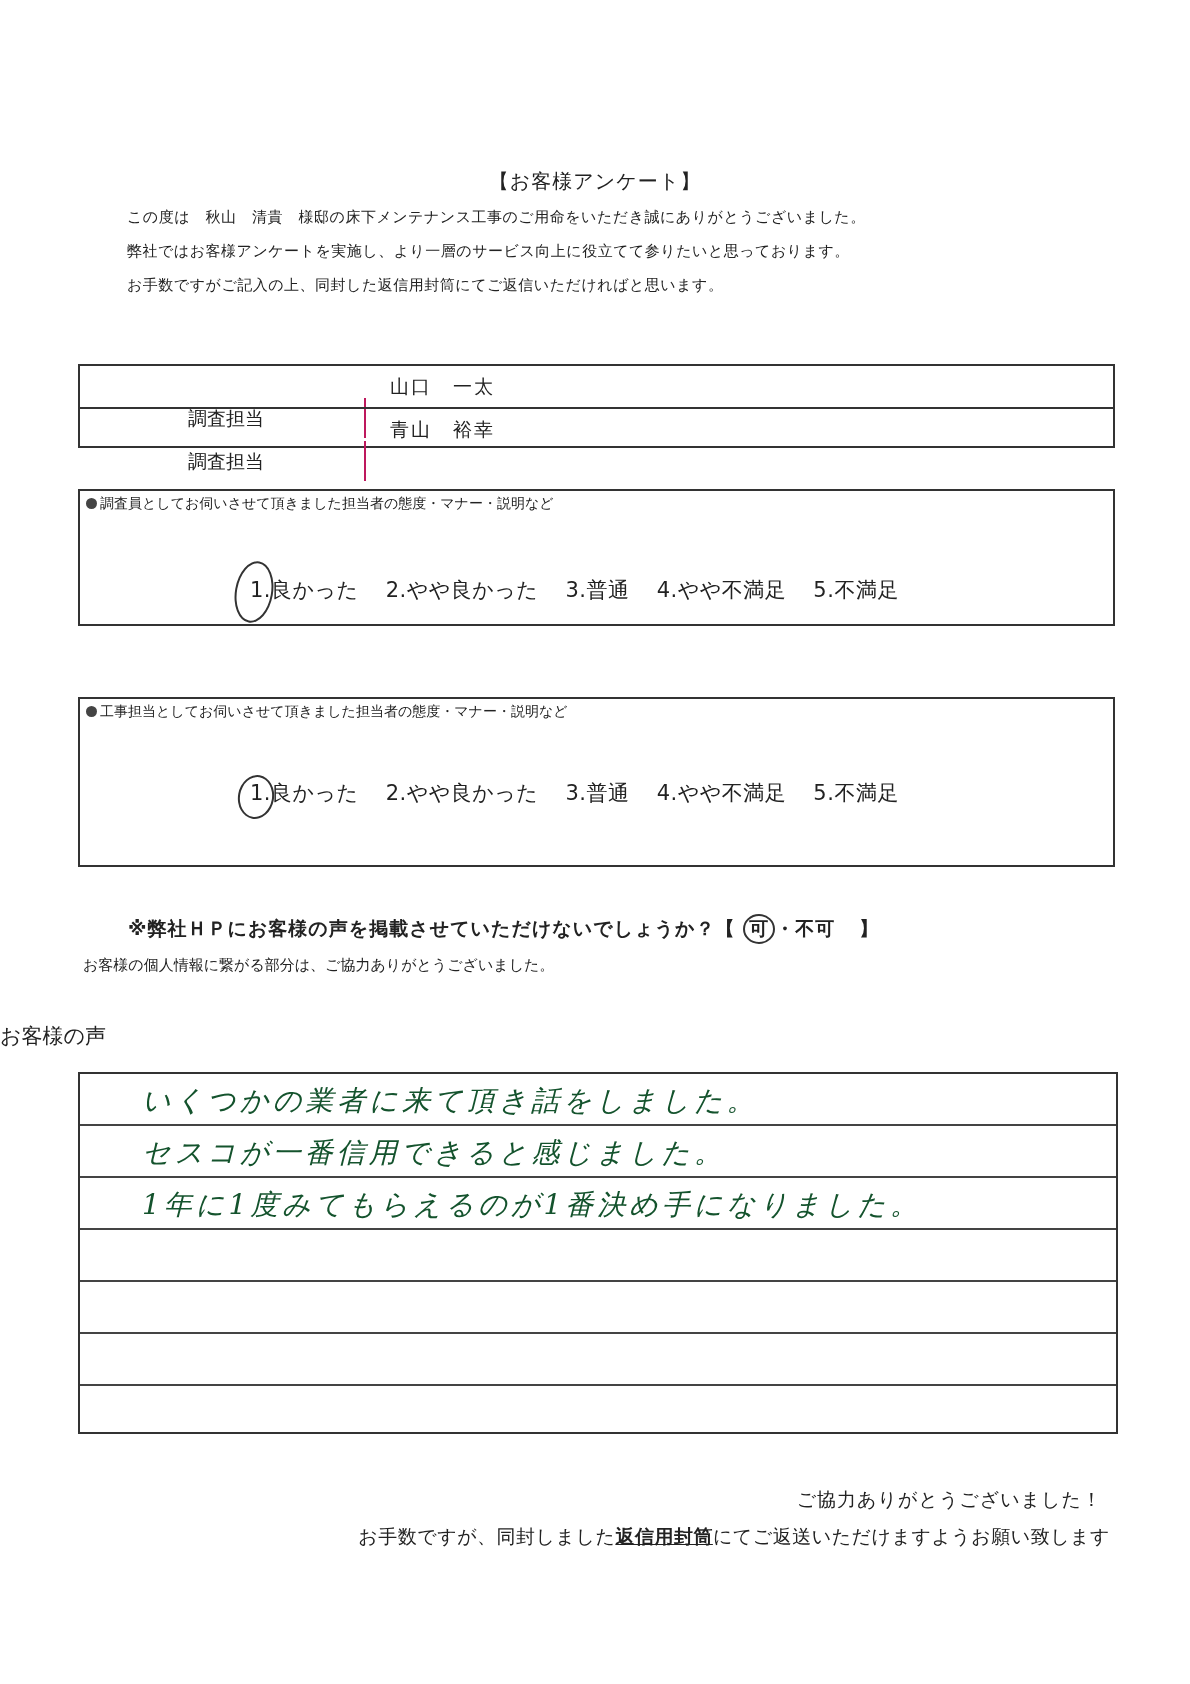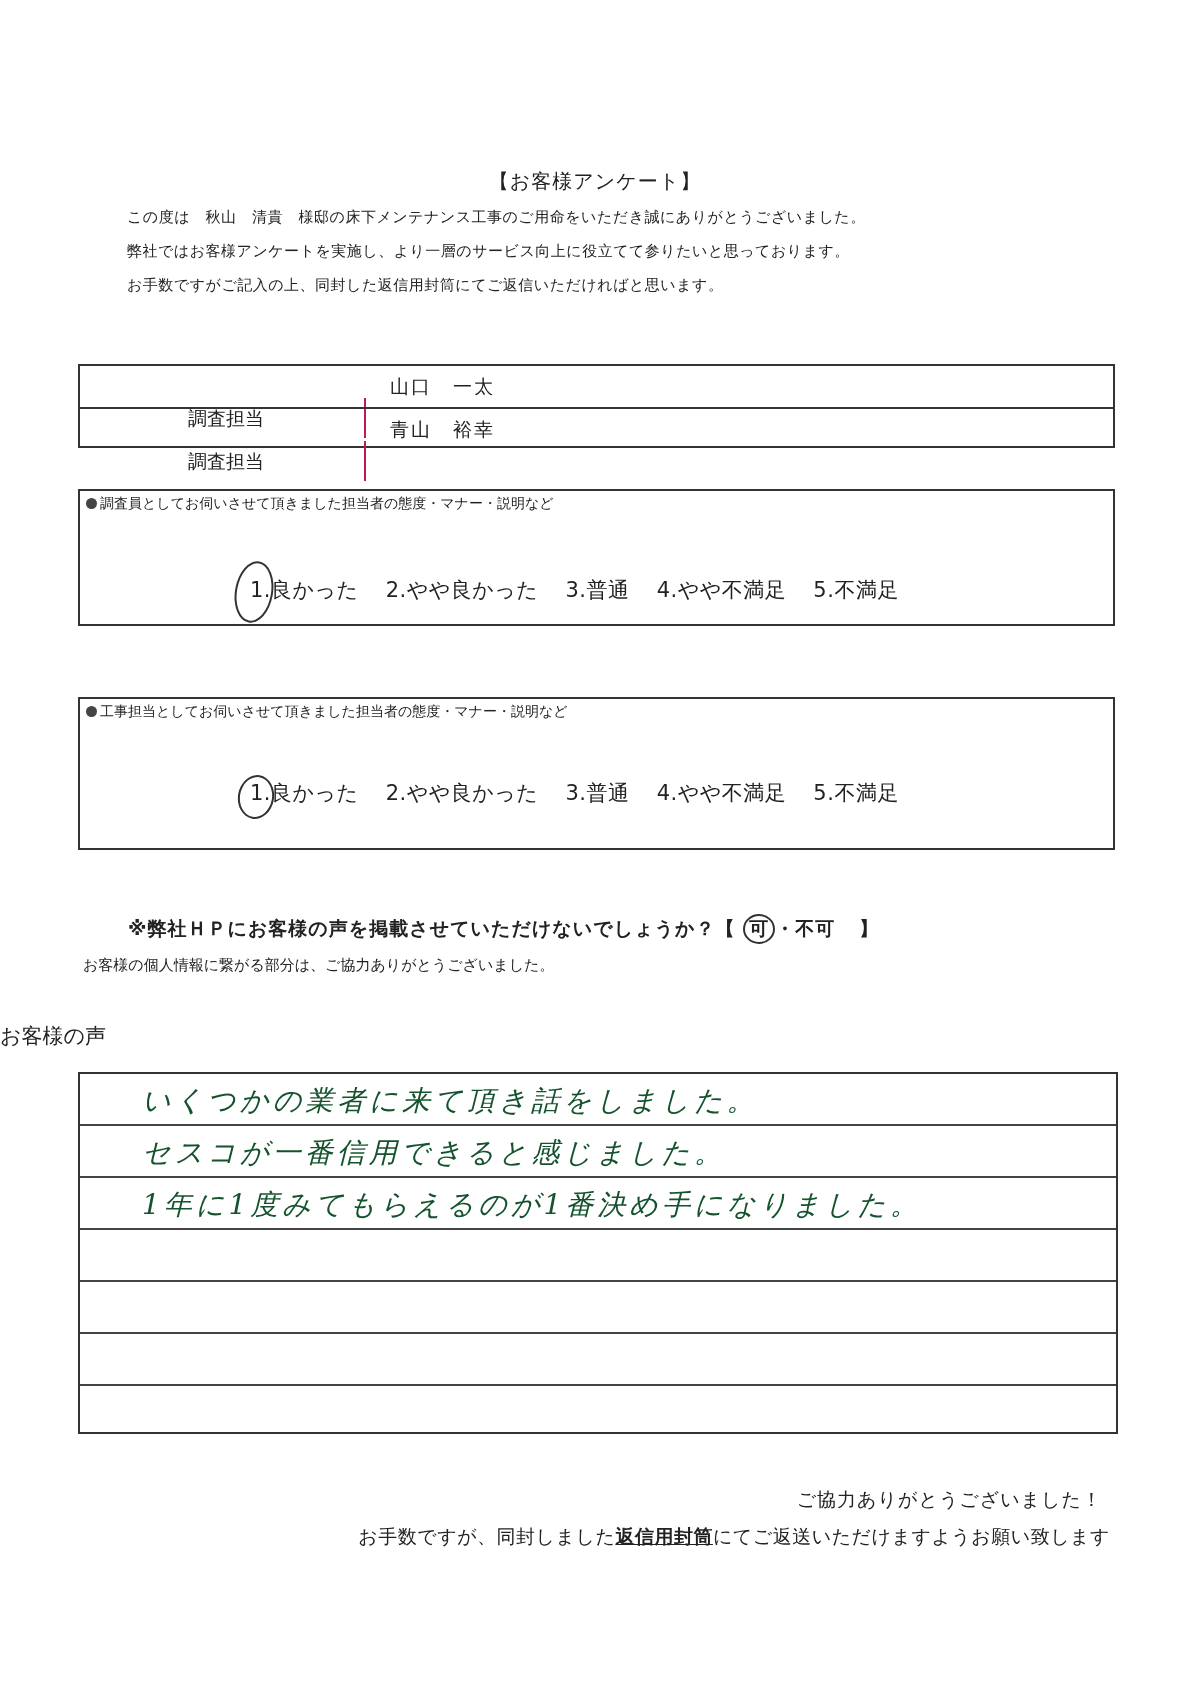--- a/index.html
+++ b/index.html
@@ -53,21 +53,21 @@
   <div class="opts" style="top:85px">
     <span>1.良かった</span>
     <span>2.やや良かった</span>
     <span>3.普通</span>
     <span>4.やや不満足</span>
     <span>5.不満足</span>
   </div>
   <div class="circ" style="left:155px;top:70px;width:34px;height:58px;transform:rotate(10deg)"></div>
 </div>
 
-<div class="abs qbox" style="top:697px;height:153px">
+<div class="abs qbox" style="top:697px;height:170px">
   <div class="q"><span class="dot"></span><span>工事担当としてお伺いさせて頂きました担当者の態度・マナー・説明など</span></div>
   <div class="opts" style="top:80px">
     <span>1.良かった</span>
     <span>2.やや良かった</span>
     <span>3.普通</span>
     <span>4.やや不満足</span>
     <span>5.不満足</span>
   </div>
   <div class="circ" style="left:158px;top:76px;width:32px;height:40px;transform:rotate(10deg)"></div>
 </div>

